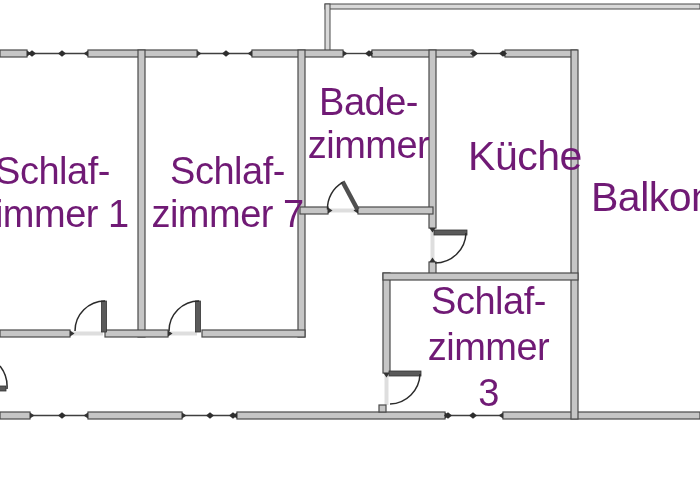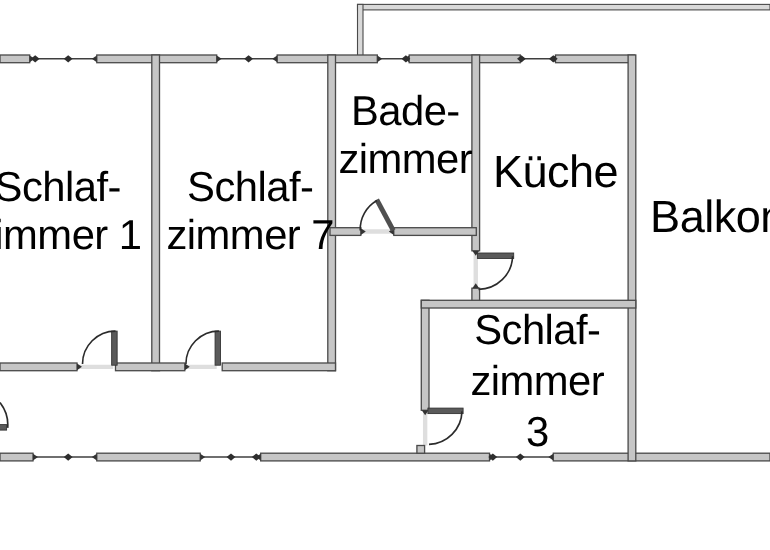--- a/index.html
+++ b/index.html
@@ -3,21 +3,21 @@
 <meta charset="utf-8">
 <style>
   html,body{margin:0;padding:0;background:#fff;}
   .stage{
     position:relative;width:700px;height:500px;overflow:hidden;background:#ffffff;
     font-family:"Liberation Sans", sans-serif;color:#1a1a1a;
   }
   .plan-svg{position:absolute;left:0;top:0;}
   .room-label{
     position:absolute;text-align:center;font-size:38px;line-height:43px;
-    letter-spacing:-0.5px;color:#000000;white-space:nowrap;
+    letter-spacing:-0.5px;color:#701a75;white-space:nowrap;
   }
   .room-label .ln{display:block;}
   .lbl-kueche{font-size:41px;line-height:45px;}
   .lbl-balkon{font-size:41px;text-align:left;}
   .lbl-r3{line-height:46px;}
 </style>
 </head>
 <body>
 
 <div class="stage">
@@ -141,21 +141,21 @@
   <div class="room-label" style="left:145px;top:150px;width:165px;">
     <span class="ln">Schlaf-</span>
     <span class="ln">zimmer 7</span>
   </div>
 
   <div class="room-label" style="left:286px;top:81px;width:165px;">
     <span class="ln">Bade-</span>
     <span class="ln">zimmer</span>
   </div>
 
-  <div class="room-label lbl-kueche" style="left:420px;top:134px;width:170px;">
+  <div class="room-label lbl-kueche" style="left:440px;top:134px;width:170px;">
     <span class="ln">Küche</span>
   </div>
 
   <div class="room-label lbl-balkon" style="left:591px;top:176px;">
     <span class="ln">Balkon</span>
   </div>
 
   <div class="room-label lbl-r3" style="left:406px;top:278px;width:165px;">
     <span class="ln">Schlaf-</span>
     <span class="ln">zimmer</span>

